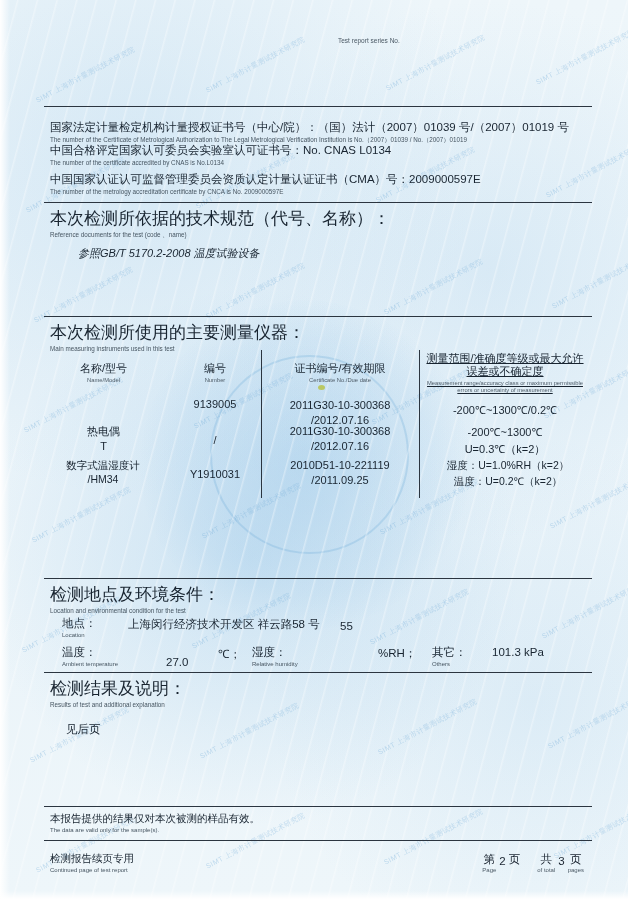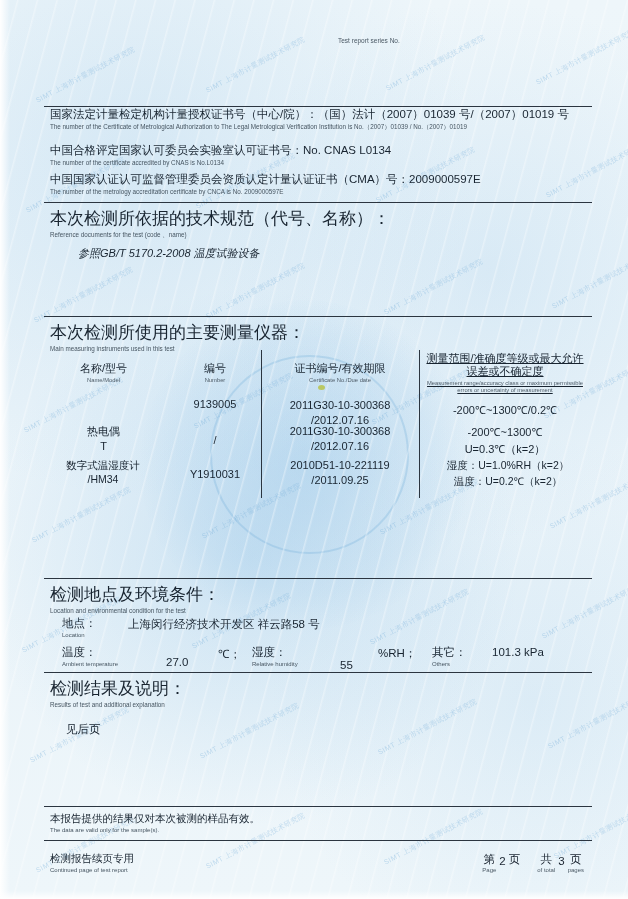--- a/index.html
+++ b/index.html
@@ -250,21 +250,21 @@
 
   <div class="content">
 
 
     <div class="report-no">
       <div class="line2">Test report series No.</div>
     </div>
 
     <div class="hr" style="top:106px;"></div>
 
-    <div class="cert-line" style="top:107px;">
+    <div class="cert-line" style="top:120px;">
       <div class="cn">国家法定计量检定机构计量授权证书号（中心/院）：（国）法计（2007）01039 号/（2007）01019 号</div>
       <div class="en">The number of the Certificate of Metrological Authorization to The Legal Metrological Verification Institution is No.（2007）01039 / No.（2007）01019</div>
     </div>
 
     <div class="cert-line" style="top:143px;">
       <div class="cn">中国合格评定国家认可委员会实验室认可证书号：No. CNAS L0134</div>
       <div class="en">The number of the certificate accredited by CNAS is No.L0134</div>
     </div>
 
     <div class="cert-line" style="top:172px;">
@@ -347,21 +347,21 @@
       <div class="cn">温度：</div>
       <div class="en">Ambient temperature</div>
     </div>
     <div class="val" style="left:166px; top:656px;">27.0</div>
     <div class="val" style="left:218px; top:646px;">℃；</div>
 
     <div class="field-label" style="left:252px; top:645px;">
       <div class="cn">湿度：</div>
       <div class="en">Relative humidity</div>
     </div>
-    <div class="val" style="left:340px; top:659px;text-align:right;">55</div>
+    <div class="val" style="left:340px; top:620px;text-align:right;">55</div>
     <div class="val" style="left:378px; top:646px;">%RH；</div>
 
     <div class="field-label" style="left:432px; top:645px;">
       <div class="cn">其它：</div>
       <div class="en">Others</div>
     </div>
     <div class="val" style="left:492px; top:646px;">101.3 kPa</div>
 
     <div class="hr" style="top:672px;"></div>
 

